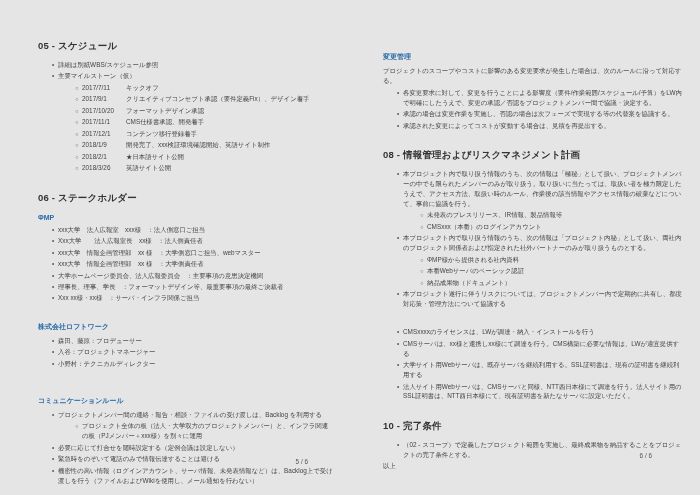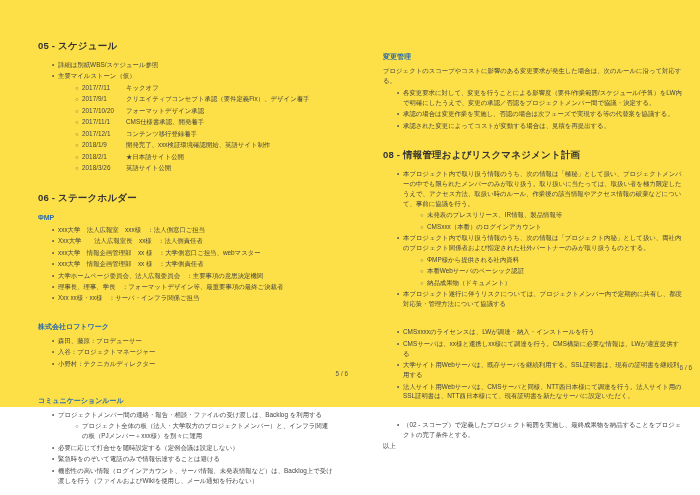--- a/index.html
+++ b/index.html
@@ -4,21 +4,21 @@
 <style>
   html,body{margin:0;padding:0;}
   body{
     width:700px;height:495px;
     background:#ffffff;
     font-family:"Liberation Sans",sans-serif;
     color:#444;
     position:relative;
     overflow:hidden;
   }
-  .sheet{position:absolute;top:0;height:407px;background:#fde047;padding-left:40px;}
+  .sheet{position:absolute;top:0;height:495px;background:#e5e5e5;}
   #sheet-left{left:0;width:350px;}
   #sheet-right{left:350px;width:350px;}
   .content{position:absolute;}
   #sheet-left .content{left:38px;top:40px;width:296px;}
   #sheet-right .content{left:33px;top:52px;width:302px;}
 
   h2.sec{
     font-size:9.5px;font-weight:bold;color:#333;
     margin:0 0 7px 0;letter-spacing:.2px;
   }
@@ -236,20 +236,21 @@
     <div class="li l1">
         <span class="mk">•</span>
         <span class="txt">大学サイト用Webサーバは、既存サーバを継続利用する。SSL証明書は、現有の証明書を継続利用する</span>
       </div>
     <div class="li l1">
         <span class="mk">•</span>
         <span class="txt">法人サイト用Webサーバは、CMSサーバと同様、NTT西日本様にて調達を行う。法人サイト用のSSL証明書は、NTT西日本様にて、現有証明書を新たなサーバに設定いただく。</span>
       </div>
 
     <div class="gap-sec"></div>
+    <h2 class="sec">10 - 完了条件</h2>
     <div class="li l1">
         <span class="mk">•</span>
         <span class="txt">（02 - スコープ）で定義したプロジェクト範囲を実施し、最終成果物を納品することをプロジェクトの完了条件とする。</span>
       </div>
     <div class="para">以上</div>
 
   </div>
   <div class="footer">6 / 6</div>
 </div>
 

